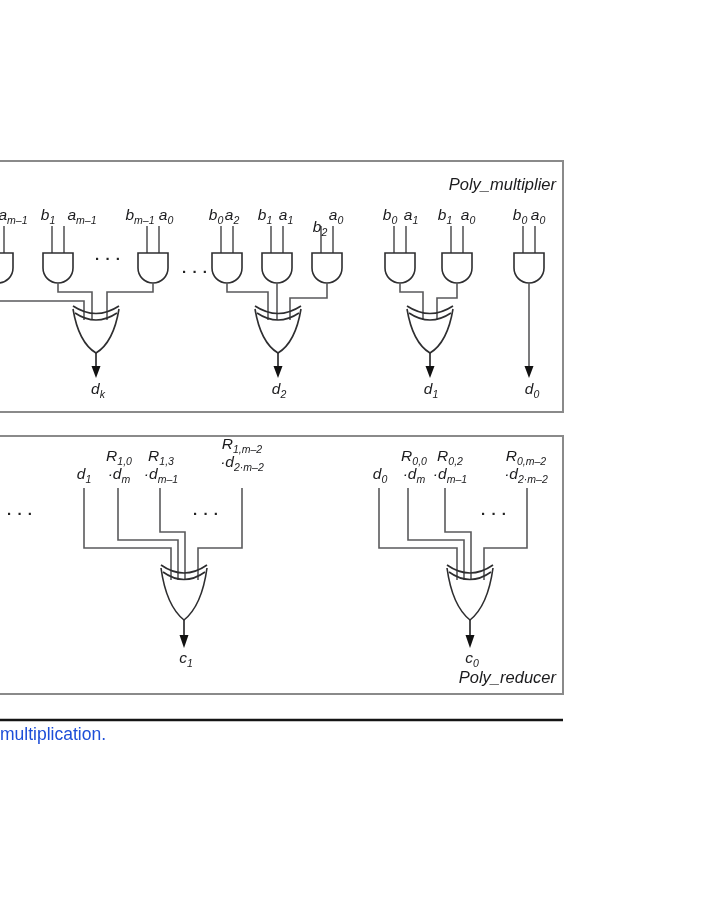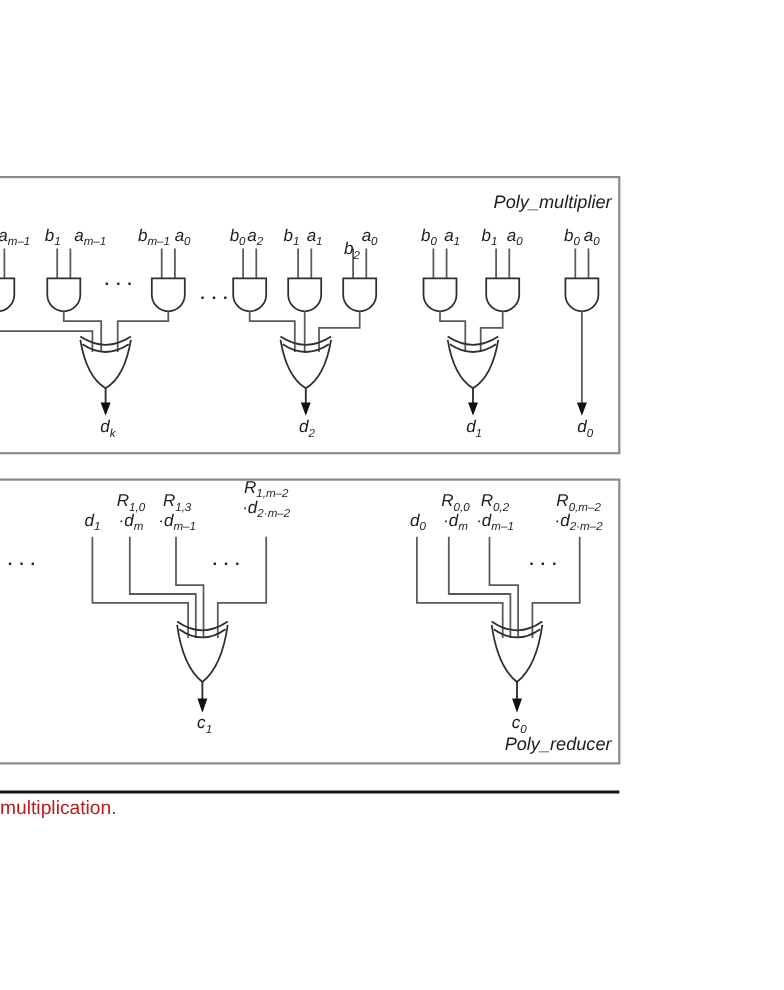--- a/index.html
+++ b/index.html
@@ -16,21 +16,21 @@
   .outstub{fill:none;stroke:var(--gate);stroke-width:1.7;}
   .arrow{fill:var(--arrow);stroke:none;}
   .caprule{stroke:var(--rule);stroke-width:2.6;}
   .lbl{position:absolute;transform:translateX(-50%);white-space:nowrap;
        font-style:italic;font-size:15.5px;line-height:16px;color:var(--text);}
   .lbl sub{font-size:68%;line-height:0;text-align:center;}
   .two{line-height:17.5px;text-align:center;}
   .dots{position:absolute;transform:translateX(-50%);font-size:15px;font-weight:700;
         letter-spacing:1px;color:#222;line-height:14px;}
   .boxtitle{position:absolute;font-style:italic;font-size:16.5px;color:var(--text);}
-  .caption{position:absolute;font-size:17.5px;color:#b91c1c;}
+  .caption{position:absolute;font-size:17.5px;color:#1d4ed8;}
 </style>
 </head>
 <body>
 
 <div id="stage">
 
   <svg width="713" height="900" viewBox="0 0 713 900">
 
     <rect class="boxrect" x="-40" y="161" width="603" height="251"></rect>
     <rect class="boxrect" x="-40" y="436" width="603" height="258"></rect>

